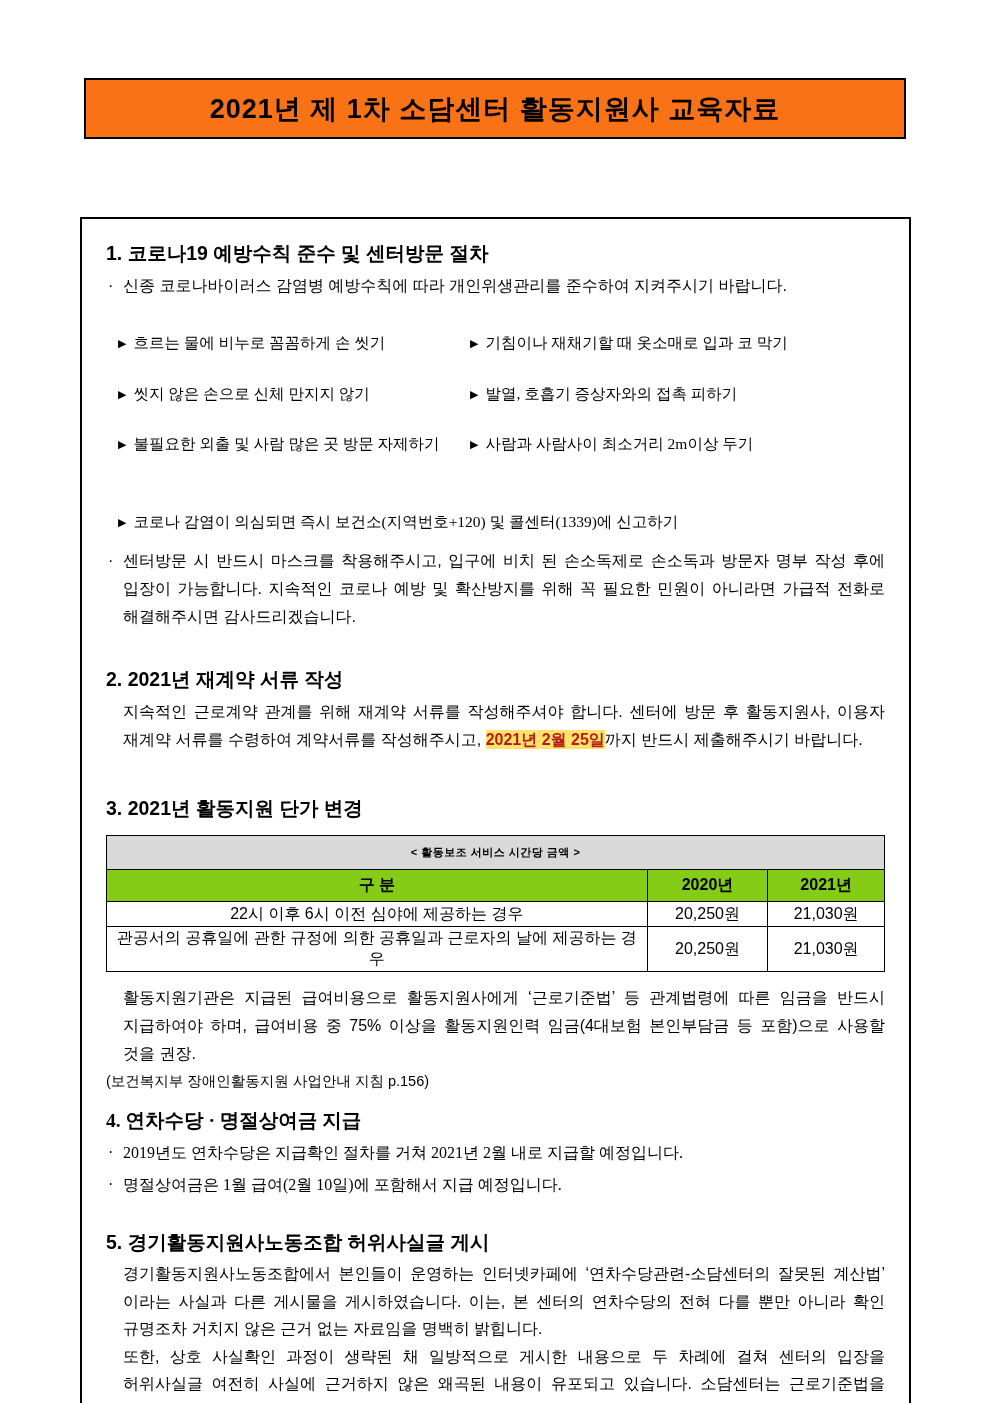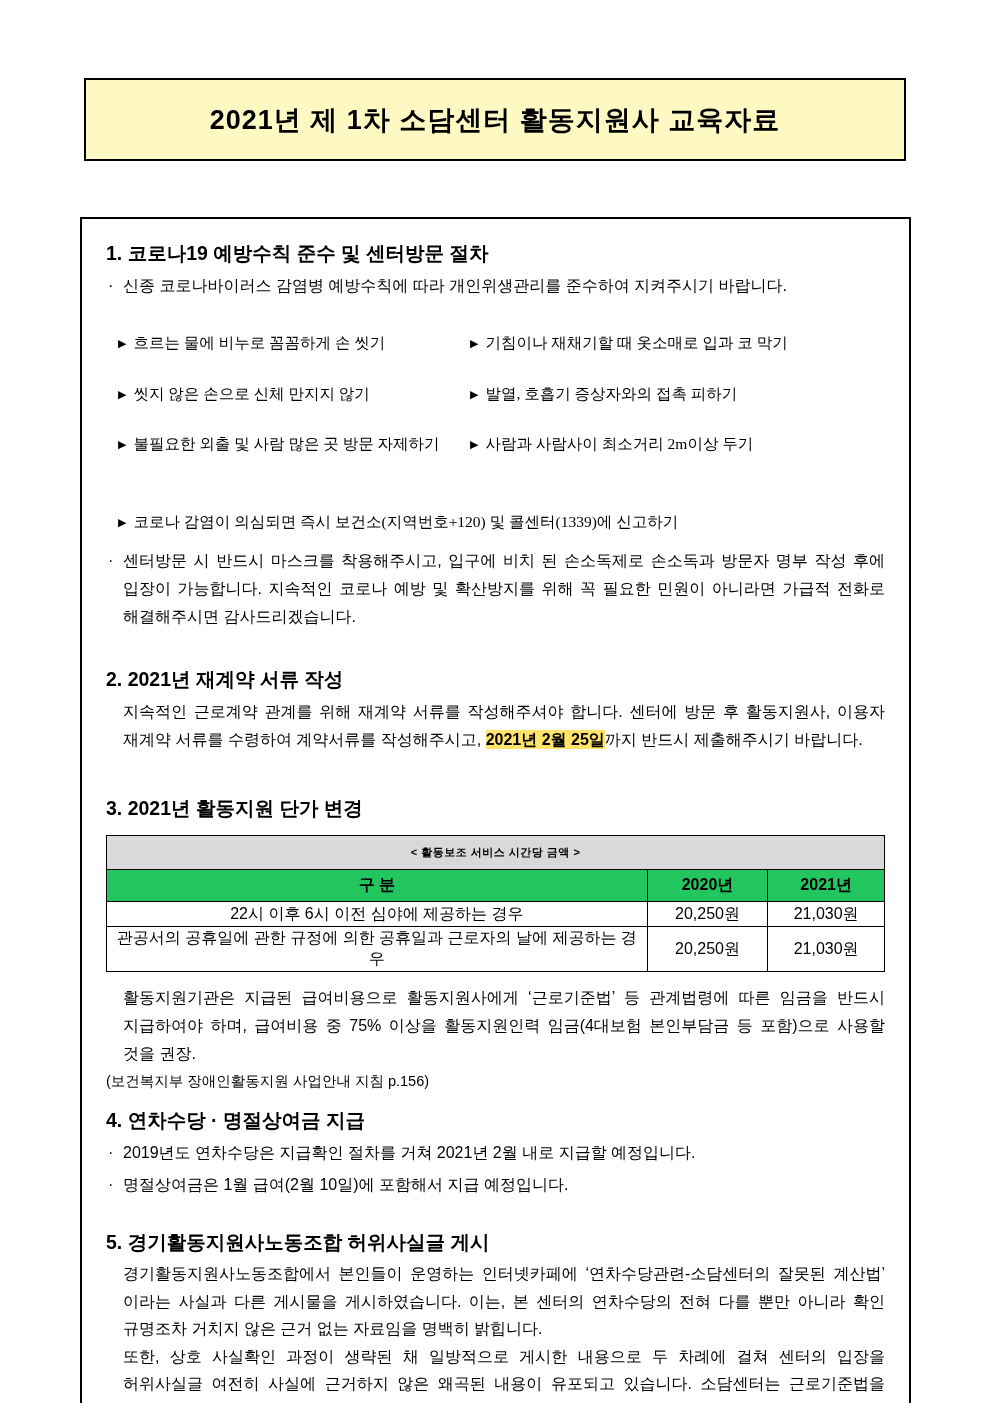--- a/index.html
+++ b/index.html
@@ -9,23 +9,23 @@
     width: 992px;
     height: 1403px;
     background: #ffffff;
     color: #000000;
     font-family: "Liberation Sans", "DejaVu Sans", sans-serif;
     overflow: hidden;
   }
   .title-box {
     position: absolute;
     left: 84px; top: 78px;
-    width: 822px; height: 83px;
+    width: 822px; height: 61px;
     border: 2px solid #000;
-    background: #fef9c3;
+    background: #f97316;
     display: flex; align-items: center; justify-content: center;
   }
   .title-box h1 {
     margin: 0;
     font-size: 27px;
     font-weight: 700;
     letter-spacing: 1px;
   }
   .content-box {
     position: absolute;
@@ -57,46 +57,46 @@
     grid-template-columns: 352px 1fr;
     font-family: "Liberation Serif", "DejaVu Serif", serif;
     font-size: 15.5px;
   }
   .rule { line-height: 22.5px; white-space: nowrap; overflow: hidden; margin-top: 27px; }
   .rule .tri { font-size: 11px; margin-right: 7px; position: relative; top: -1px; }
   .rule-full { grid-column: 1 / -1; }
   .visit { margin-top: 13px; }
   .sec2 { margin-top: 34px; }
   .sec2 .para { padding-left: 17px; margin-top: 4px; }
-  mark.hl { background: #ffe36b; font-weight: 700; color: #000000; padding: 1px 0; }
+  mark.hl { background: #ffe36b; font-weight: 700; color: #b91c1c; padding: 1px 0; }
   .sec3 { margin-top: 40px; }
   table.rate {
     width: 100%;
     border-collapse: collapse;
     table-layout: fixed;
     margin-top: 12px;
   }
   table.rate th, table.rate td {
     border: 1.6px solid #000;
     text-align: center;
     font-size: 16px;
     padding: 1px 2px;
   }
   table.rate .t-title td {
     background: #d9d9d9;
     height: 34px;
     font-weight: 700;
     font-size: 11px;
     letter-spacing: 0.5px;
   }
-  table.rate .t-head th { height: 32px; font-weight: 700; background: #22c55e; }
+  table.rate .t-head th { height: 32px; font-weight: 700; background: #84cc16; }
   table.rate tbody td { height: 25px; font-weight: 400; }
   .note { margin-top: 12px; padding-left: 17px; }
   .source { margin: 2px 0 0; font-size: 14.5px; line-height: 23px; }
-  .sec4 { margin-top: 13px; }
+  .sec4 { margin-top: 13px; font-family: Liberation Serif, serif; }
   .sec4 .item { margin-top: 4px; }
   .sec5 { margin-top: 29px; }
   .sec5 .para { padding-left: 17px; line-height: 27.5px; }
   .sec5 .para:first-of-type { margin-top: 3px; }
 </style>
 </head>
 <body>
 
 <div class="page">
 

